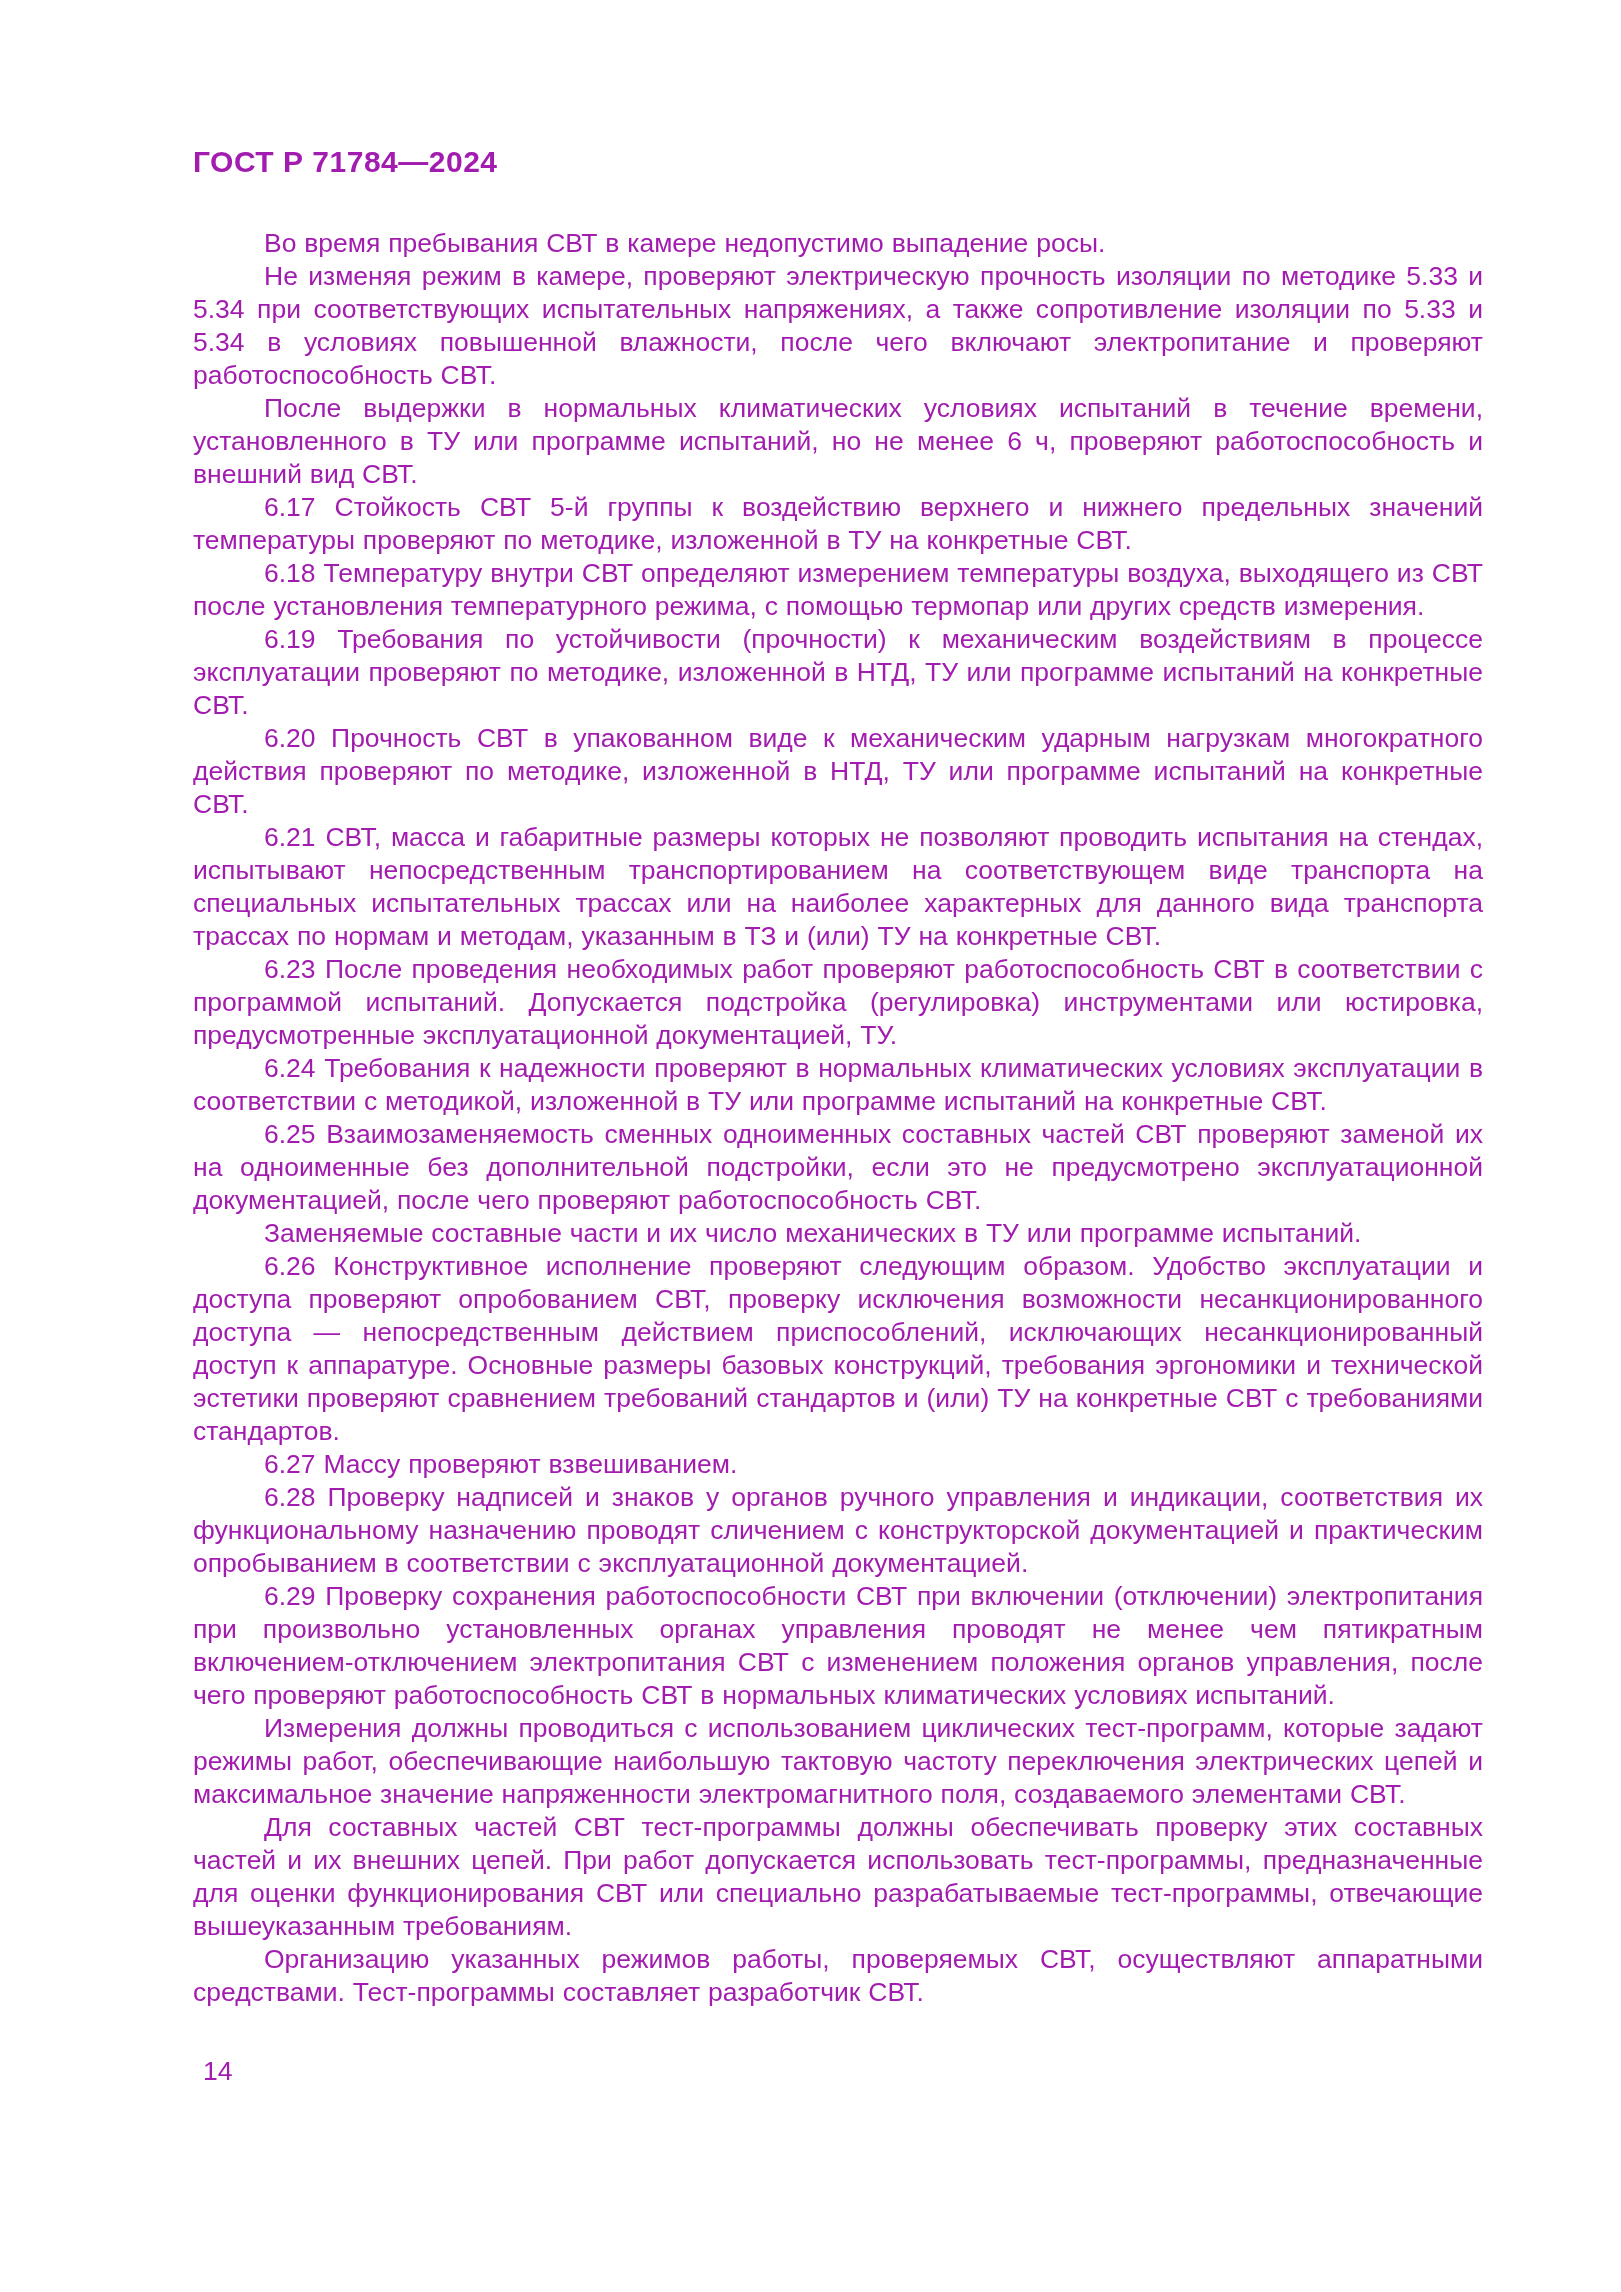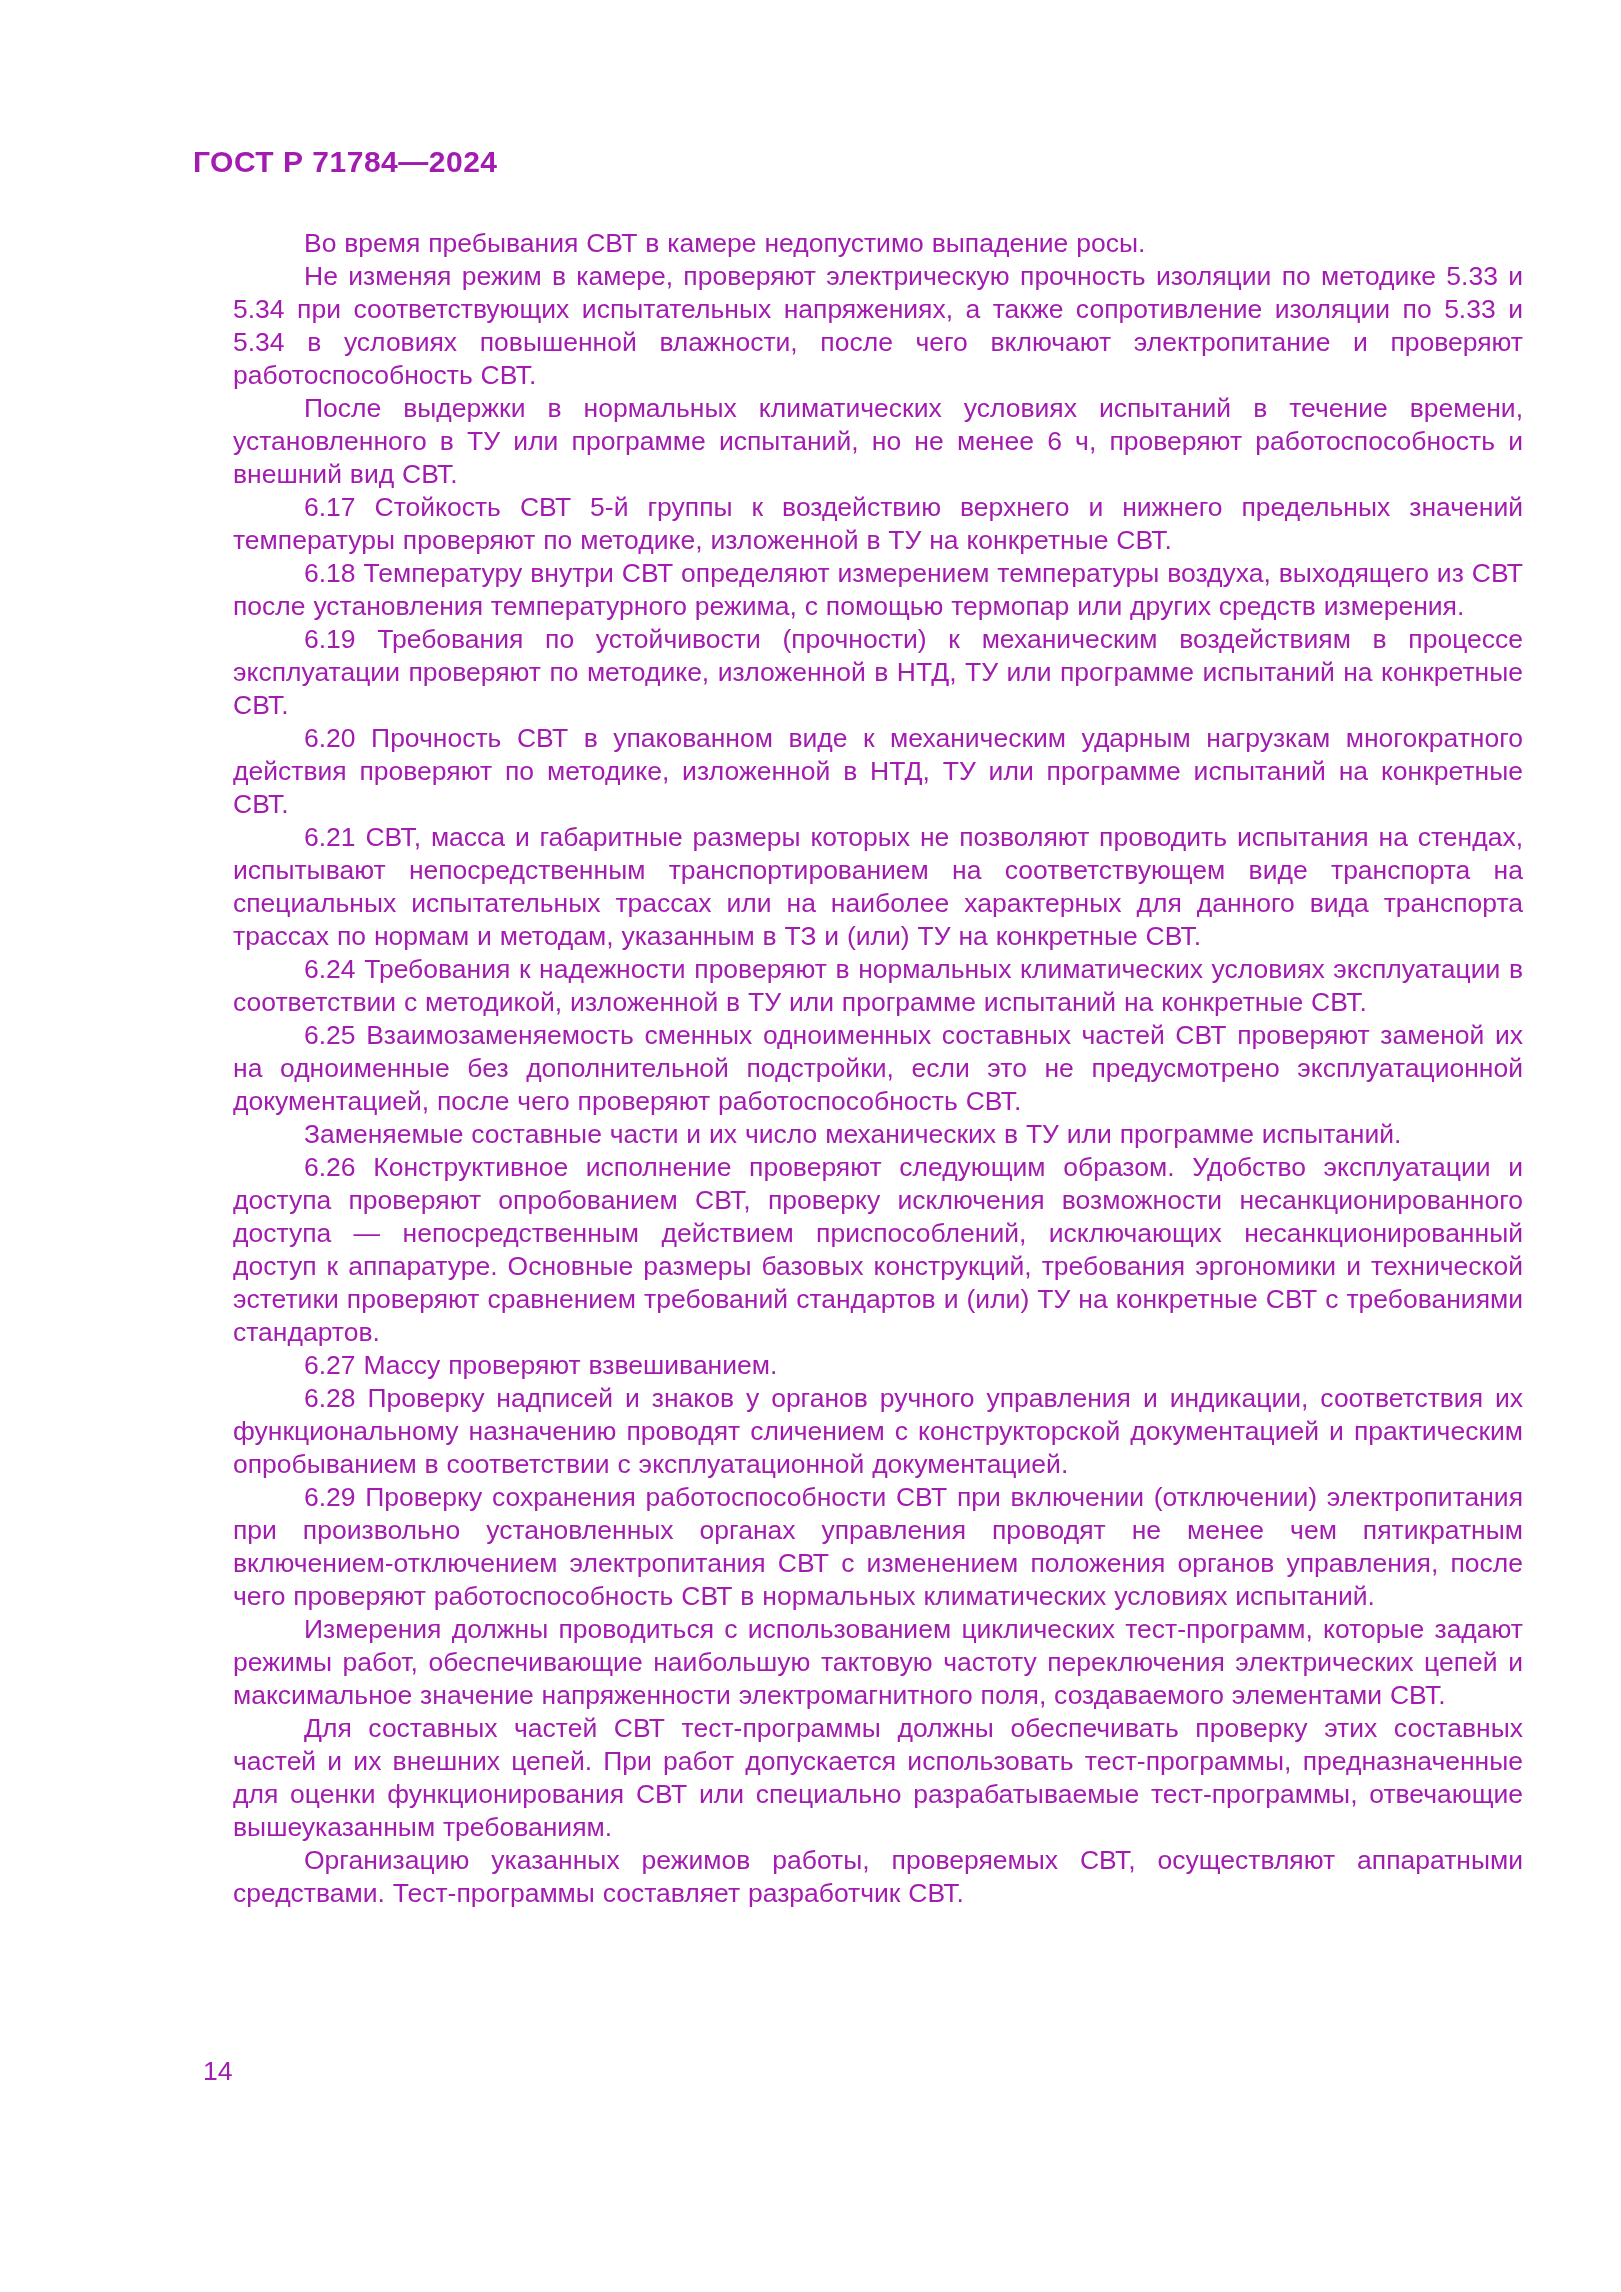--- a/index.html
+++ b/index.html
@@ -26,21 +26,20 @@
     white-space: nowrap;
   }
   .doc-body {
     position: absolute;
     left: 193px;
     top: 227px;
     width: 1290px;
     font-size: 26.5px;
     line-height: 33px;
     text-align: justify;
-    margin-left: 40px;
   }
   .doc-body p.para {
     margin: 0;
     padding: 0;
     text-indent: 71px;
     word-spacing: 0.5px;
   }
   .doc-footer {
     position: absolute;
     left: 203px;
@@ -56,20 +55,21 @@
 
   <div class="doc-body" id="paragraphs-container">
       <p class="para">Во время пребывания СВТ в камере недопустимо выпадение росы.</p>
       <p class="para">Не изменяя режим в камере, проверяют электрическую прочность изоляции по методике 5.33 и 5.34 при соответствующих испытательных напряжениях, а также сопротивление изоляции по 5.33 и 5.34 в условиях повышенной влажности, после чего включают электропитание и проверяют работоспособность СВТ.</p>
       <p class="para">После выдержки в нормальных климатических условиях испытаний в течение времени, установленного в ТУ или программе испытаний, но не менее 6 ч, проверяют работоспособность и внешний вид СВТ.</p>
       <p class="para">6.17 Стойкость СВТ 5-й группы к воздействию верхнего и нижнего предельных значений температуры проверяют по методике, изложенной в ТУ на конкретные СВТ.</p>
       <p class="para">6.18 Температуру внутри СВТ определяют измерением температуры воздуха, выходящего из СВТ после установления температурного режима, с помощью термопар или других средств измерения.</p>
       <p class="para">6.19 Требования по устойчивости (прочности) к механическим воздействиям в процессе эксплуатации проверяют по методике, изложенной в НТД, ТУ или программе испытаний на конкретные СВТ.</p>
       <p class="para">6.20 Прочность СВТ в упакованном виде к механическим ударным нагрузкам многократного действия проверяют по методике, изложенной в НТД, ТУ или программе испытаний на конкретные СВТ.</p>
       <p class="para">6.21 СВТ, масса и габаритные размеры которых не позволяют проводить испытания на стендах, испытывают непосредственным транспортированием на соответствующем виде транспорта на специальных испытательных трассах или на наиболее характерных для данного вида транспорта трассах по нормам и методам, указанным в ТЗ и (или) ТУ на конкретные СВТ.</p>
+      <p class="para">6.23 После проведения необходимых работ проверяют работоспособность СВТ в соответствии с программой испытаний. Допускается подстройка (регулировка) инструментами или юстировка, предусмотренные эксплуатационной документацией, ТУ.</p>
       <p class="para">6.24 Требования к надежности проверяют в нормальных климатических условиях эксплуатации в соответствии с методикой, изложенной в ТУ или программе испытаний на конкретные СВТ.</p>
       <p class="para">6.25 Взаимозаменяемость сменных одноименных составных частей СВТ проверяют заменой их на одноименные без дополнительной подстройки, если это не предусмотрено эксплуатационной документацией, после чего проверяют работоспособность СВТ.</p>
       <p class="para">Заменяемые составные части и их число механических в ТУ или программе испытаний.</p>
       <p class="para">6.26 Конструктивное исполнение проверяют следующим образом. Удобство эксплуатации и доступа проверяют опробованием СВТ, проверку исключения возможности несанкционированного доступа — непосредственным действием приспособлений, исключающих несанкционированный доступ к аппаратуре. Основные размеры базовых конструкций, требования эргономики и технической эстетики проверяют сравнением требований стандартов и (или) ТУ на конкретные СВТ с требованиями стандартов.</p>
       <p class="para">6.27 Массу проверяют взвешиванием.</p>
       <p class="para">6.28 Проверку надписей и знаков у органов ручного управления и индикации, соответствия их функциональному назначению проводят сличением с конструкторской документацией и практическим опробыванием в соответствии с эксплуатационной документацией.</p>
       <p class="para">6.29 Проверку сохранения работоспособности СВТ при включении (отключении) электропитания при произвольно установленных органах управления проводят не менее чем пятикратным включением-отключением электропитания СВТ с изменением положения органов управления, после чего проверяют работоспособность СВТ в нормальных климатических условиях испытаний.</p>
       <p class="para">Измерения должны проводиться с использованием циклических тест-программ, которые задают режимы работ, обеспечивающие наибольшую тактовую частоту переключения электрических цепей и максимальное значение напряженности электромагнитного поля, создаваемого элементами СВТ.</p>
       <p class="para">Для составных частей СВТ тест-программы должны обеспечивать проверку этих составных частей и их внешних цепей. При работ допускается использовать тест-программы, предназначенные для оценки функционирования СВТ или специально разрабатываемые тест-программы, отвечающие вышеуказанным требованиям.</p>
       <p class="para">Организацию указанных режимов работы, проверяемых СВТ, осуществляют аппаратными средствами. Тест-программы составляет разработчик СВТ.</p>

